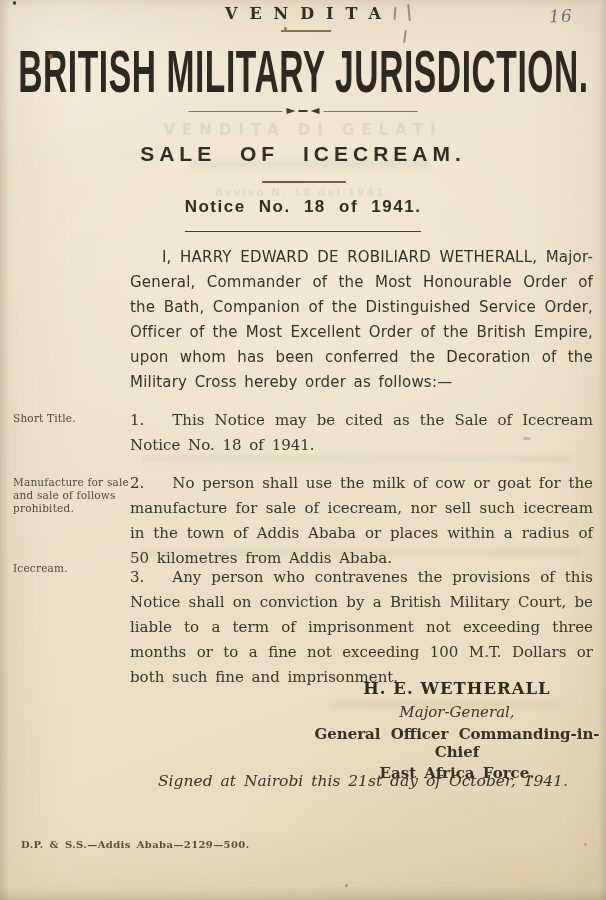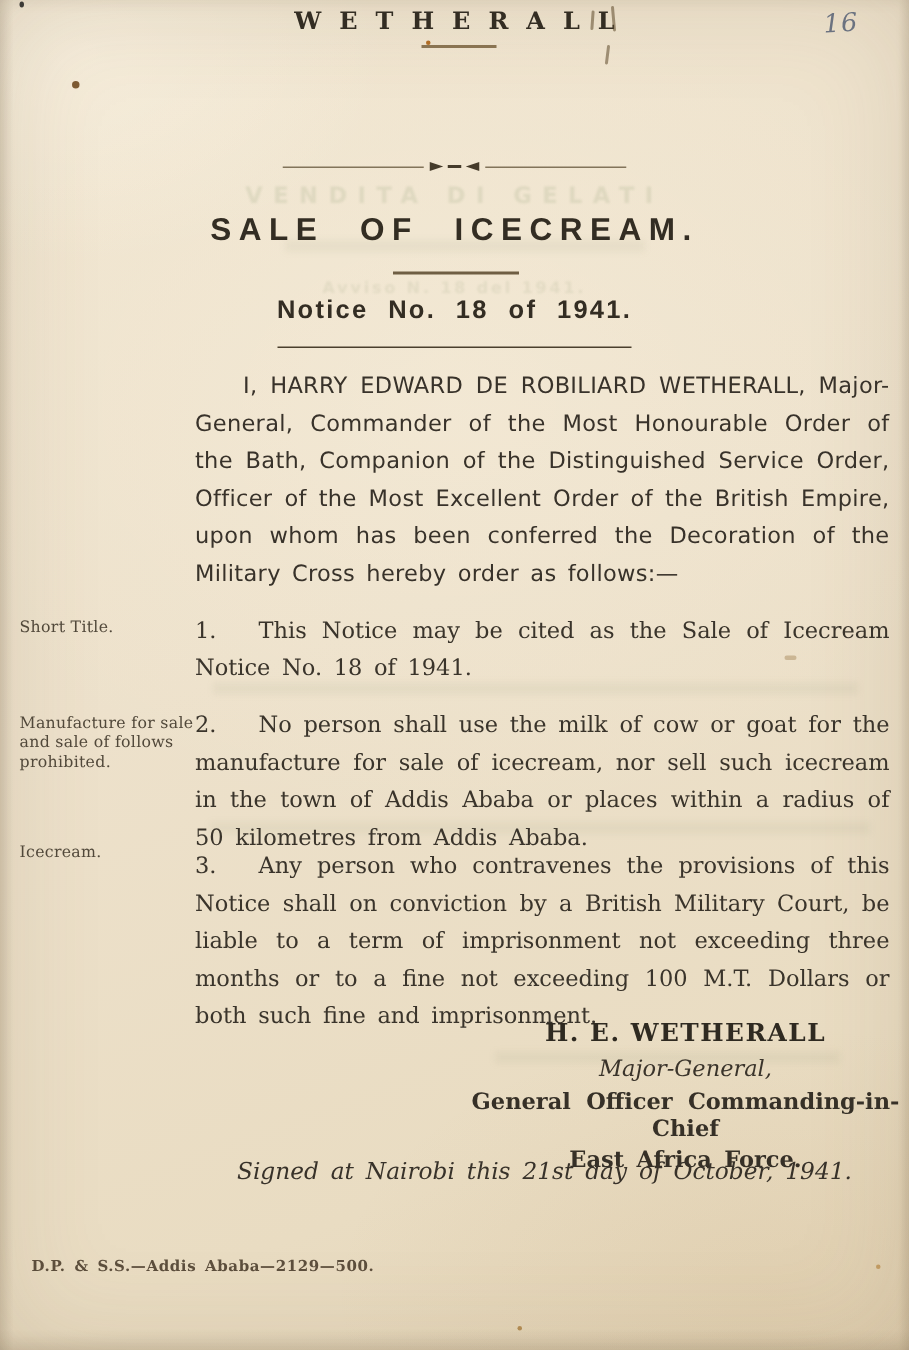--- a/index.html
+++ b/index.html
@@ -129,30 +129,33 @@
 
 <div class="page">
 
   <div class="abs ghost ghost-1">VENDITA DI GELATI</div>
   <div class="abs ghost ghost-2">Avviso N. 18 del 1941.</div>
   <div class="abs ghost-bar" style="top:455px;left:142px;width:430px;height:8px;"></div>
   <div class="abs ghost-bar" style="top:548px;left:140px;width:440px;height:8px;"></div>
   <div class="abs ghost-bar" style="top:701px;left:330px;width:230px;height:8px;"></div>
   <div class="abs ghost-bar" style="top:160px;left:190px;width:240px;height:8px;"></div>
 
-  <div class="abs country">WETHERALL</div>
+  <div class="abs country">VENDITA</div>
   <div class="abs eth-rule"></div>
   <div class="abs eth-dot"></div>
 
   <div class="abs handwritten">16</div>
 
   <div class="abs ink-mark" style="top:7px;left:394px;width:2px;height:13px;transform:rotate(4deg);"></div>
   <div class="abs ink-mark" style="top:4px;left:408px;width:2px;height:17px;transform:rotate(-5deg);"></div>
   <div class="abs ink-mark" style="top:30px;left:404px;width:2px;height:13px;transform:rotate(7deg);"></div>
 
+  <div class="abs main-title">
+    <span class="condensed">BRITISH MILITARY JURISDICTION.</span>
+  </div>
 
   <div class="abs ornament">
     <div class="orn-line"></div>
     <div class="orn-tri-r"></div>
     <div class="orn-dash"></div>
     <div class="orn-tri-l"></div>
     <div class="orn-line"></div>
   </div>
 
   <div class="abs subject-title">SALE OF ICECREAM.</div>

